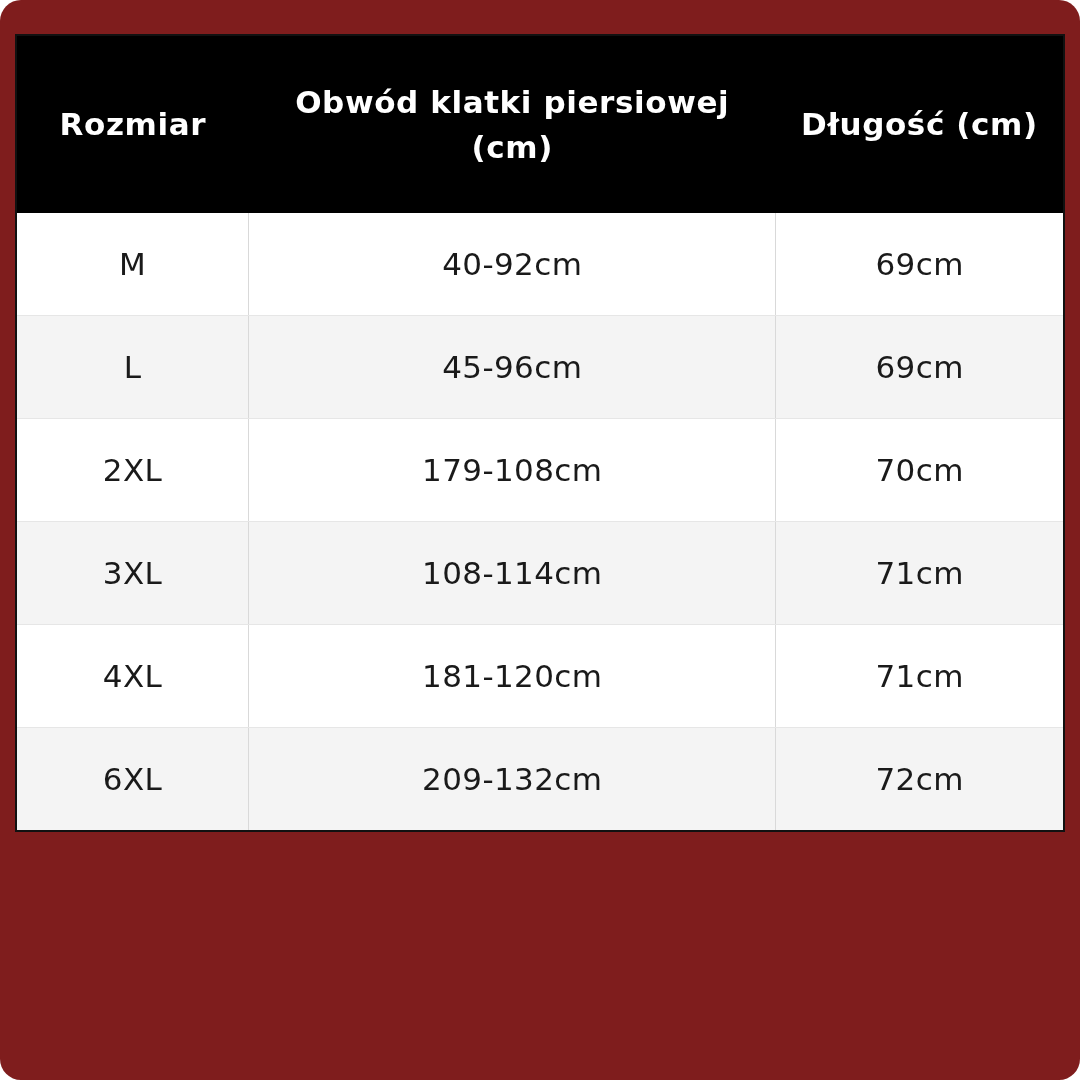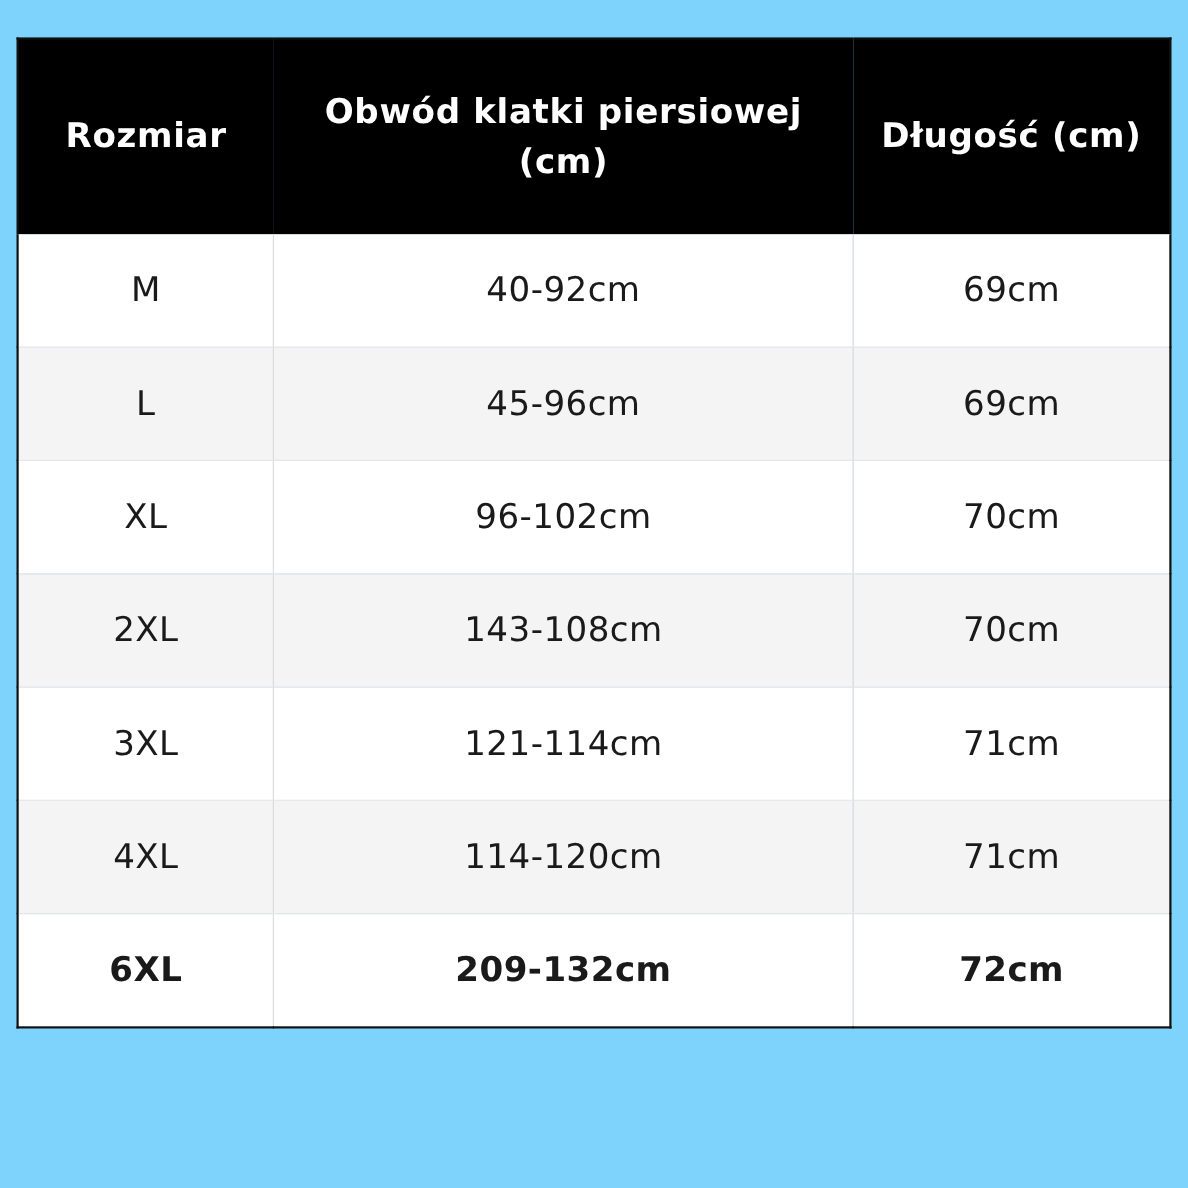--- a/index.html
+++ b/index.html
@@ -12,21 +12,22 @@
   }
 
   .page {
     width: 1080px;
     height: 1080px;
     box-sizing: border-box;
     display: flex;
     align-items: flex-start;
     justify-content: center;
     padding-top: 34px;
-    background: #7dd3fc;
+    background: #7f1d1d;
+    border-radius: 21px;
   }
 
   .size-table {
     width: 1050px;
     border-collapse: collapse;
     table-layout: fixed;
     border: 2px solid #111111;
   }
 
   .size-table col.col-size   { width: 22.2%; }
@@ -70,21 +71,20 @@
   tbody tr:nth-child(odd) td {
     background: #ffffff;
   }
 
   tbody tr:nth-child(even) td {
     background: #f4f4f4;
   }
 
   tbody tr:last-child td {
     border-bottom: none;
-    font-weight: bold;
   }
 </style>
 </head>
 <body>
 
 <div class="page">
   <table class="size-table">
     <colgroup>
       <col class="col-size">
       <col class="col-chest">
@@ -102,37 +102,32 @@
         <td>M</td>
         <td>40-92cm</td>
         <td>69cm</td>
       </tr>
       <tr>
         <td>L</td>
         <td>45-96cm</td>
         <td>69cm</td>
       </tr>
       <tr>
-        <td>XL</td>
-        <td>96-102cm</td>
-        <td>70cm</td>
-      </tr>
-      <tr>
         <td>2XL</td>
-        <td>143-108cm</td>
+        <td>179-108cm</td>
         <td>70cm</td>
       </tr>
       <tr>
         <td>3XL</td>
-        <td>121-114cm</td>
+        <td>108-114cm</td>
         <td>71cm</td>
       </tr>
       <tr>
         <td>4XL</td>
-        <td>114-120cm</td>
+        <td>181-120cm</td>
         <td>71cm</td>
       </tr>
       <tr>
         <td>6XL</td>
         <td>209-132cm</td>
         <td>72cm</td>
       </tr>
     </tbody>
   </table>
 </div>

